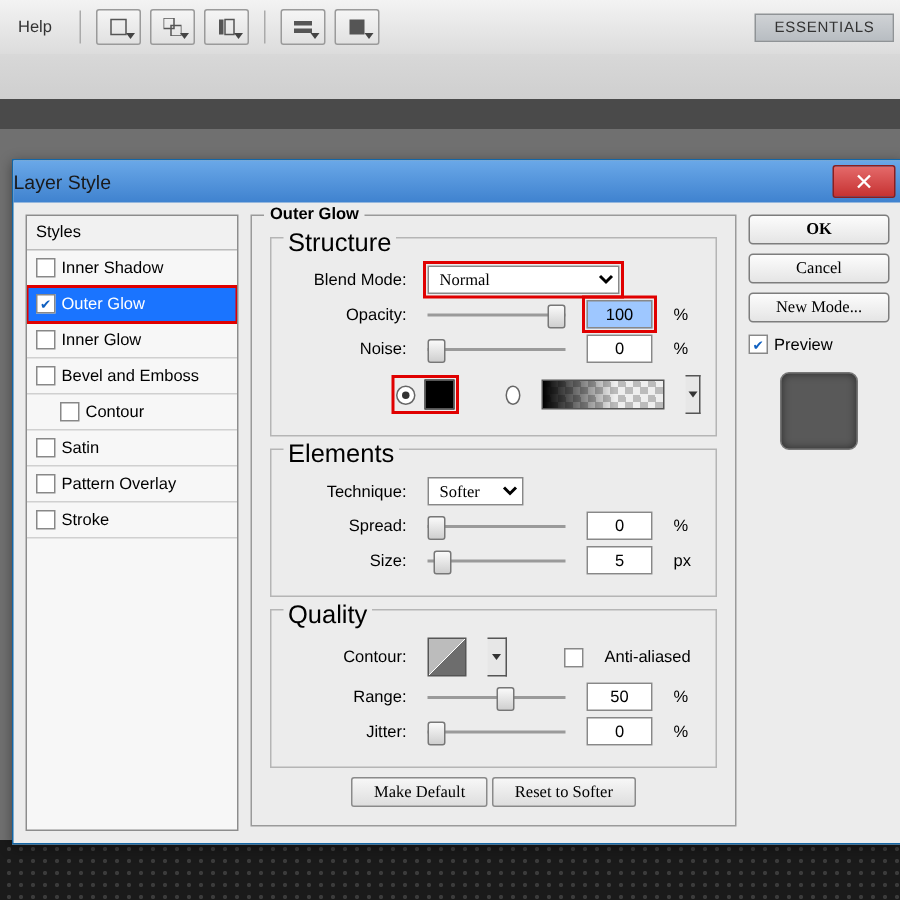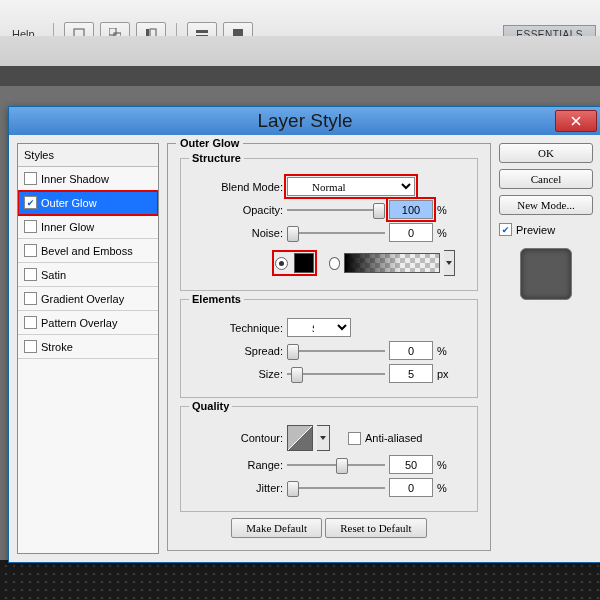--- a/index.html
+++ b/index.html
@@ -1,52 +1,52 @@
 <!DOCTYPE html>
 <html><head>
 <meta charset="utf-8">
 <style>
 html,body{margin:0;padding:0;font-family:Tahoma,Arial,sans-serif;font-size:11px;color:#000;background:#999}
 .stage{width:600px;height:600px;position:relative;overflow:hidden;background:#999}
-.appbar{position:absolute;left:0;top:0;right:0;height:36px;background:linear-gradient(#f3f3f3,#dcdcdc);border-bottom:1px solid #aaa;display:flex;align-items:center;padding:16px 4px;gap:6px}
+.appbar{position:absolute;left:0;top:0;right:0;height:36px;background:linear-gradient(#f3f3f3,#dcdcdc);border-bottom:1px solid #aaa;display:flex;align-items:center;padding:0 4px;gap:6px}
 .appbar .menu{padding:4px 8px;color:#333}
 .appbar .tbtn{width:28px;height:22px;border:1px solid #9a9a9a;background:linear-gradient(#f5f5f5,#e1e1e1);display:inline-flex;align-items:center;justify-content:center;border-radius:2px;position:relative}
 .appbar .drop::after{content:"";border-left:3px solid transparent;border-right:3px solid transparent;border-top:4px solid #444;position:absolute;right:3px;bottom:3px}
 .appbar .ess{margin-left:auto;padding:3px 12px;background:linear-gradient(#cfd2d5,#b8bdc2);border:1px solid #8f9396;font-size:10px;color:#333;letter-spacing:0.5px}
 .strip{position:absolute;left:0;top:36px;right:0;height:30px;background:linear-gradient(#d8d8d8,#cfcfcf);border-bottom:1px solid #888}
 .darkband{position:absolute;left:0;top:66px;right:0;height:20px;background:#4a4a4a}
 .bgarea{position:absolute;left:0;top:86px;right:0;bottom:0;background:#707070}
 .dots{position:absolute;left:0;right:0;bottom:0;height:40px;background:#1a1a1a;background-image:radial-gradient(circle,#3b3b3b 1.2px,transparent 1.6px);background-size:8px 8px;background-position:2px 2px}
 
 
 .dlg{position:absolute;left:8px;top:106px;width:592px;height:455px;background:#ececec;border:1px solid #1366a6;box-shadow:0 2px 8px rgba(0,0,0,.4)}
-.titlebar{height:28px;background:linear-gradient(#6aa8e8,#3f82cf);position:relative;display:flex;align-items:center;justify-content:center;color:#1a1a1a;font-size:19px}
+.titlebar{height:28px;background:linear-gradient(#6aa8e8,#3f82cf);position:relative;display:flex;align-items:center;justify-content:flex-start;color:#1a1a1a;font-size:13px}
 .titlebar .close{position:absolute;right:4px;top:3px;width:40px;height:20px;background:linear-gradient(#e46a6a,#c63232);border:1px solid #8a1f1f;border-radius:2px;color:#fff;display:flex;align-items:center;justify-content:center;font-weight:bold}
 
 .content{position:absolute;left:0;top:28px;right:0;bottom:0;padding:8px;display:flex;gap:8px}
 
 
 .styles{width:140px;border:1px solid #8c8c8c;background:#f7f7f7;overflow:hidden}
 .styles .hdr{padding:5px 6px;border-bottom:1px solid #bbb;background:#f1f1f1}
 .styles .row{padding:5px 6px;border-bottom:1px solid #d0d0d0;display:flex;align-items:center;gap:4px}
 .styles .row.sub{padding-left:22px}
 .styles .row.sel{background:#1a74ff;color:#fff}
 .styles .row .cb{width:11px;height:11px;border:1px solid #888;background:#fff;display:inline-flex;align-items:center;justify-content:center;font-size:9px}
 .redbox1{outline:2px solid #e00000;outline-offset:-1px}
 
 
 .center{flex:1;min-width:0}
 .grp{border:1px solid #9a9a9a;margin-bottom:8px;padding:10px 12px 12px;position:relative;background:#ececec}
 .grp>.lgd{position:absolute;top:-7px;left:8px;background:#ececec;padding:0 4px;font-weight:bold;font-size:11px}
 .grp.main{padding-top:6px}
 .inner{border:1px solid #b5b5b5;padding:14px 10px 10px;position:relative;margin-top:8px}
-.inner>.lgd{position:absolute;top:-7px;left:8px;background:#ececec;padding:0 3px;font-size:11px;font-weight:bold}
-.fr{display:flex;align-items:center;margin:4px 12px;gap:4px}
+.inner>.lgd{position:absolute;top:-7px;left:8px;background:#ececec;padding:0 3px;font-size:17px;font-weight:normal}
+.fr{display:flex;align-items:center;margin:4px 0;gap:14px}
 .fr .lbl{width:80px;text-align:right}
-select,input[type=text]{font:11px Tahoma;border:1px solid #888;background:#fff;padding:1px 20px}
+select,input[type=text]{font:11px Tahoma;border:1px solid #888;background:#fff;padding:1px 3px}
 select{height:19px}
 .slider{flex:1;height:16px;position:relative}
 .slider .track{position:absolute;left:0;right:0;top:7px;height:2px;background:#9a9a9a}
 .slider .thumb{position:absolute;top:1px;width:10px;height:14px;background:linear-gradient(#fafafa,#cfcfcf);border:1px solid #777;border-radius:2px}
 .numf{width:42px;text-align:center;background:#fff;border:1px solid #888;height:17px;display:inline-flex;align-items:center;justify-content:center}
 .unit{width:18px}
 .btn{background:linear-gradient(#f7f7f7,#dedede);border:1px solid #8a8a8a;border-radius:2px;padding:3px 14px;font:11px Tahoma}
 .swatch{width:18px;height:18px;border:1px solid #555}
 .grad{width:110px;height:18px;border:1px solid #555;background:linear-gradient(to right,#000,rgba(0,0,0,0) 60%),repeating-conic-gradient(#bbb 0 25%,#eee 0 50%) 0/10px 10px}
 .rb{width:11px;height:11px;border:1px solid #666;border-radius:50%;background:#fff;display:inline-flex;align-items:center;justify-content:center}
@@ -131,27 +131,27 @@
               <span>Outer Glow</span>
             </div>
             <div class="row">
               <span class="cb"></span>
               <span>Inner Glow</span>
             </div>
             <div class="row">
               <span class="cb"></span>
               <span>Bevel and Emboss</span>
             </div>
+            <div class="row sub">
+              <span class="cb"></span>
+              <span>Contour</span>
+            </div>
             <div class="row">
               <span class="cb"></span>
               <span>Satin</span>
-            </div>
-            <div class="row">
-              <span class="cb"></span>
-              <span>Gradient Overlay</span>
             </div>
             <div class="row">
               <span class="cb"></span>
               <span>Pattern Overlay</span>
             </div>
             <div class="row">
               <span class="cb"></span>
               <span>Stroke</span>
             </div>
           </div>
@@ -253,27 +253,27 @@
                   <div class="track"></div>
                   <div class="thumb" style="left:0"></div>
                 </div>
             <span class="numf">0</span>
             <span class="unit">%</span>
           </div>
         </div>
 
         <div style="text-align:center;margin-top:6px">
           <button class="btn">Make Default</button>
-          <button class="btn">Reset to Default</button>
+          <button class="btn">Reset to Softer</button>
         </div>
       </div>
     </div>
 
     <div class="right">
-      <div class="rbtn" style="font-weight:normal">OK</div>
+      <div class="rbtn" style="font-weight:bold">OK</div>
       <div class="rbtn">Cancel</div>
       <div class="rbtn">New Mode...</div>
       <div class="prevchk">
         <span style="width:11px;height:11px;border:1px solid #888;background:#fff;display:inline-flex;align-items:center;justify-content:center;font-size:9px;color:#1060c0">✔</span>
         <span>Preview</span>
       </div>
       <div class="prevbox"></div>
     </div>
   </div>
 </div>

